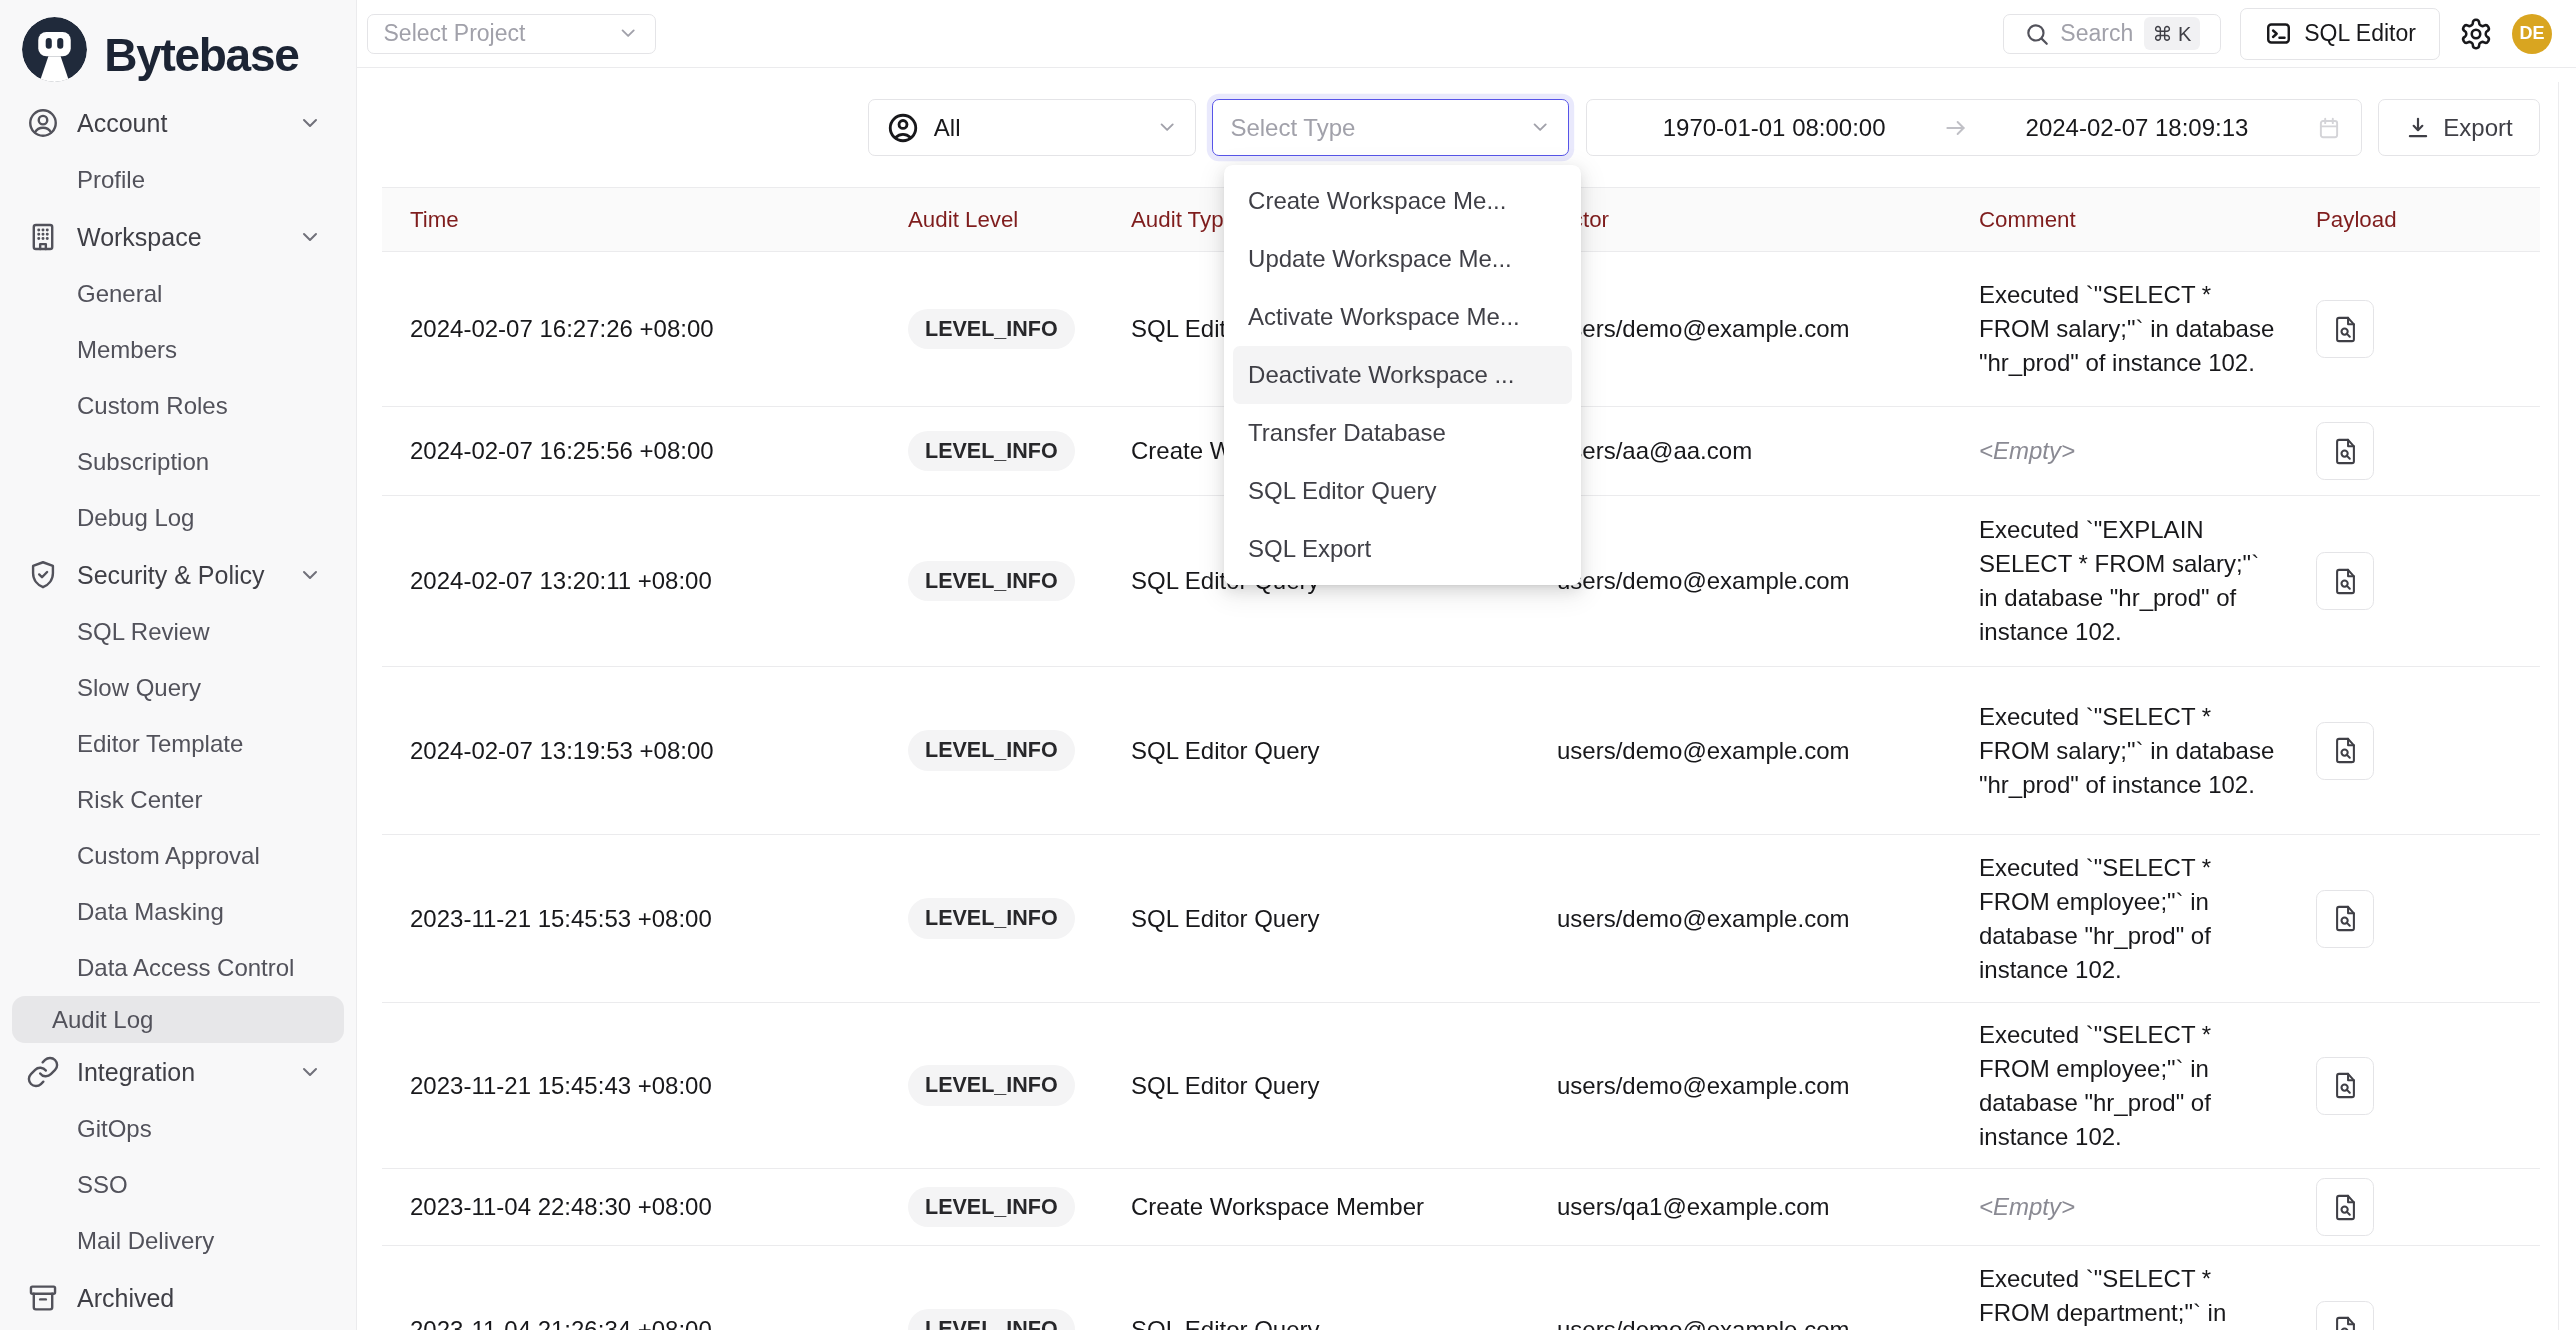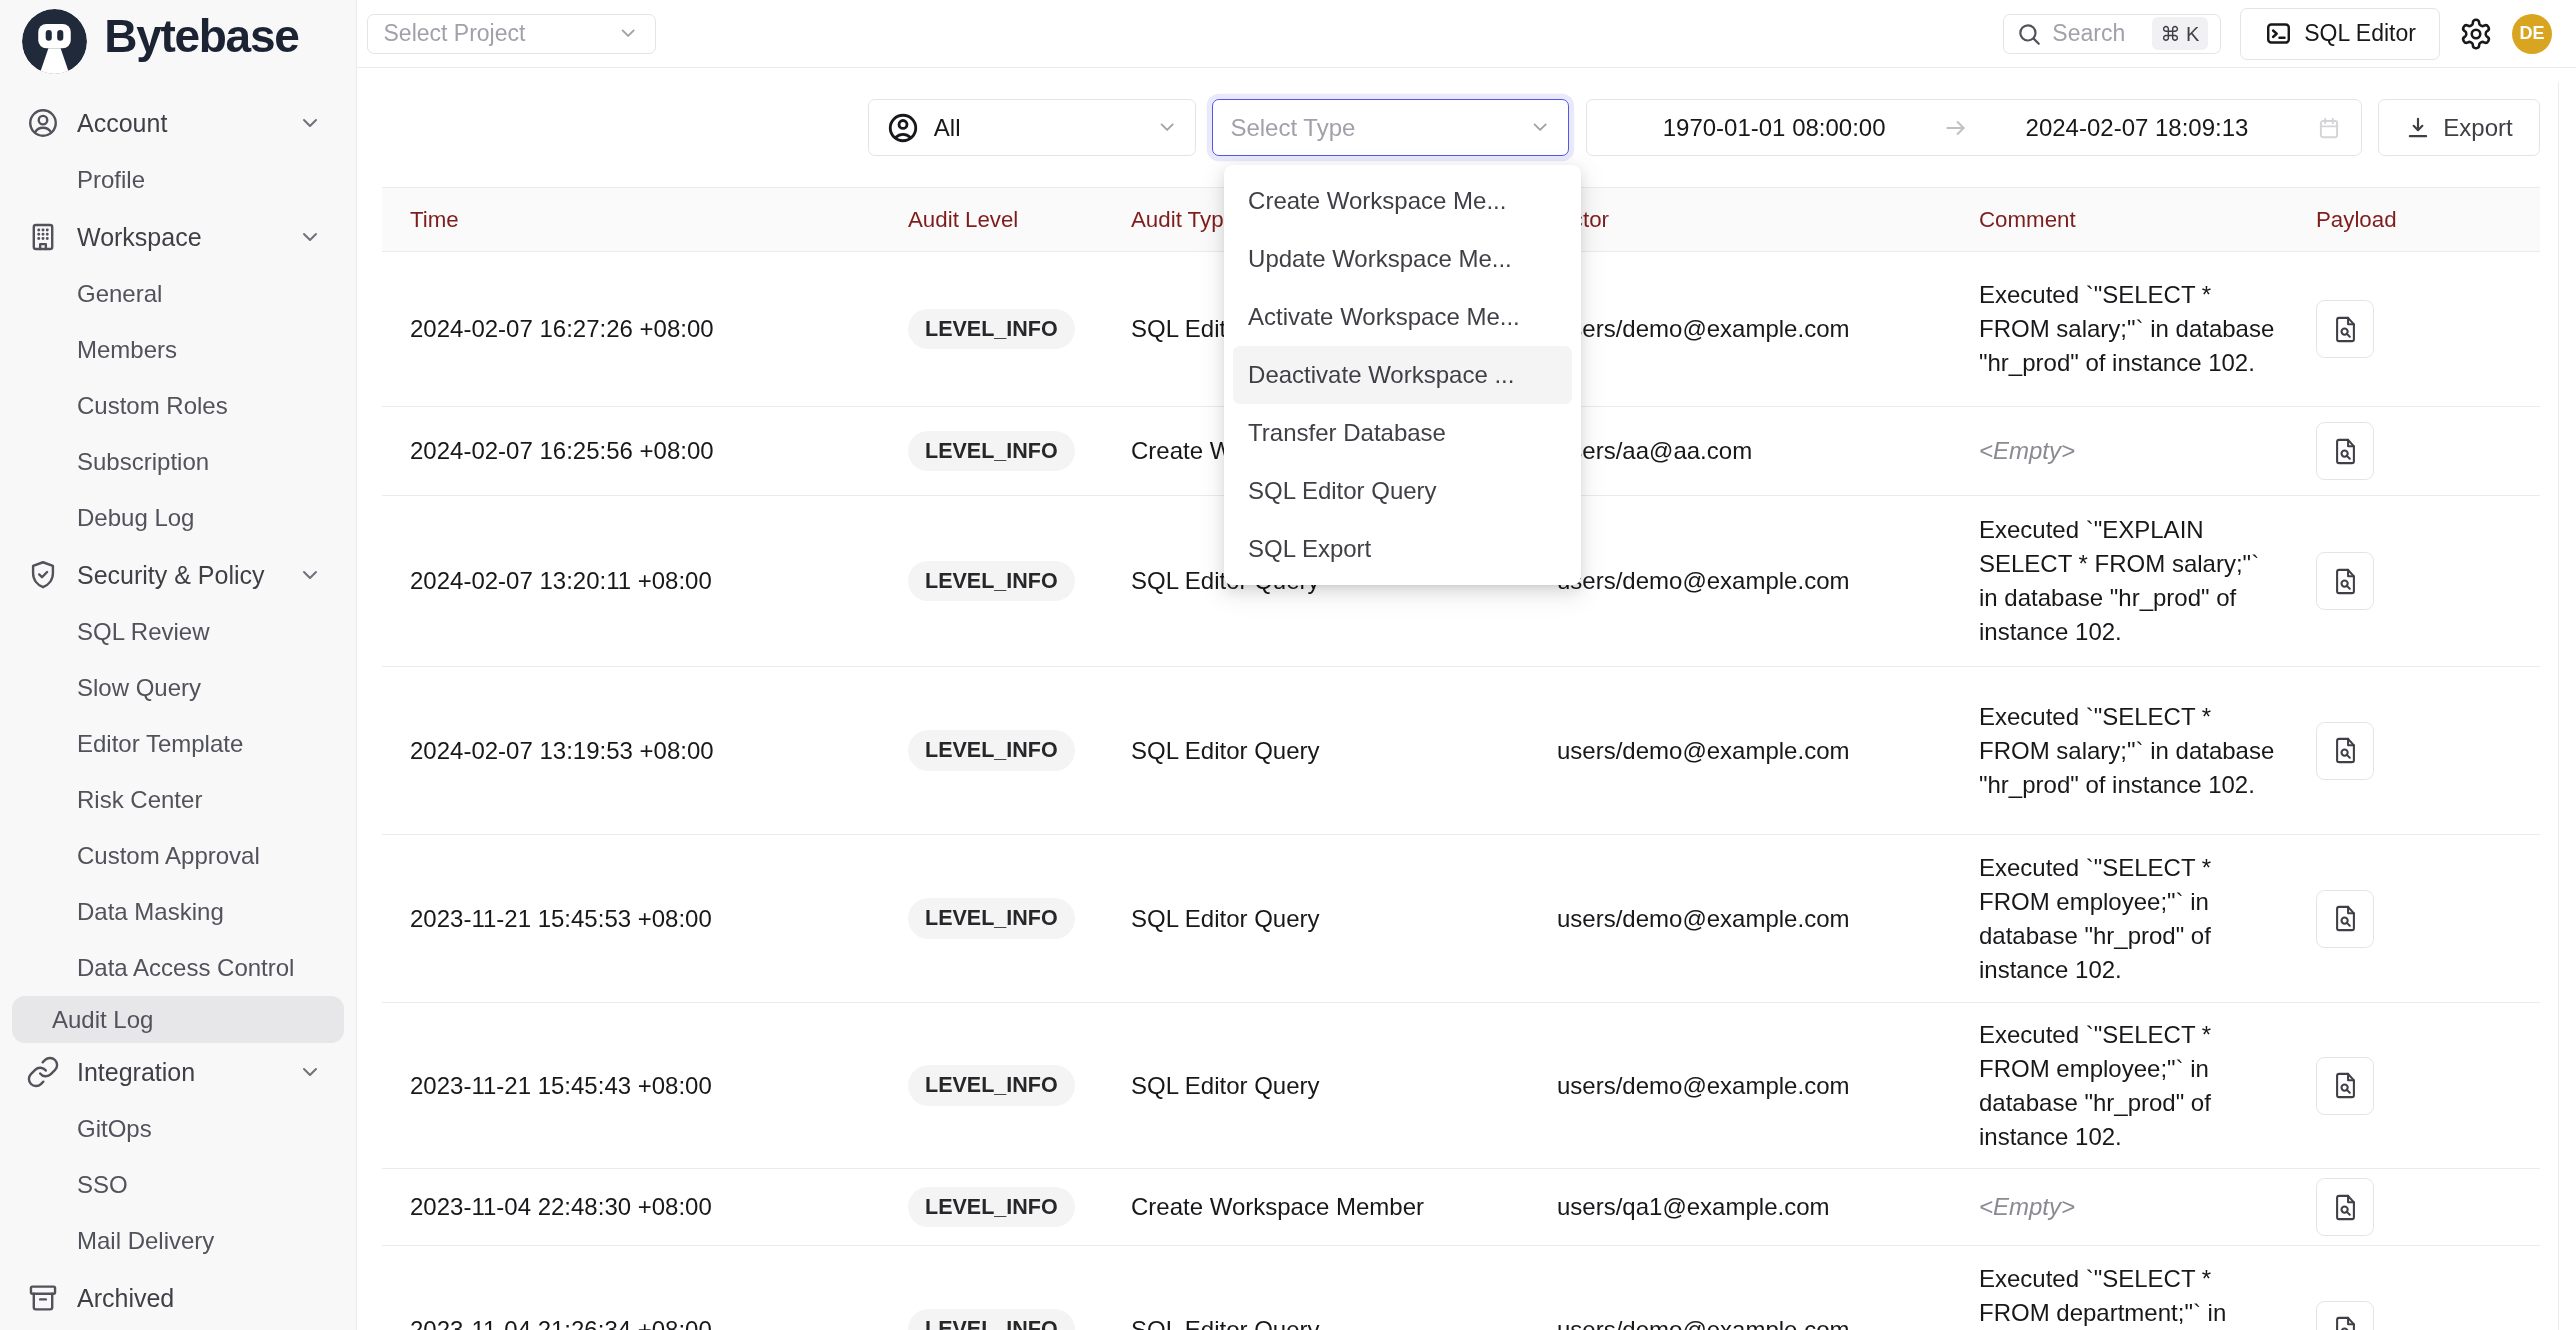--- a/index.html
+++ b/index.html
@@ -4,21 +4,21 @@
 <style>
   * { margin:0; padding:0; box-sizing:border-box; }
   html,body { width:2576px; height:1330px; overflow:hidden; background:#fff;
     font-family:"Liberation Sans", sans-serif; color:#18181B; }
   body { position:relative; }
   svg { display:block; }
 
   
   .sidebar { position:absolute; left:0; top:0; width:357px; height:1330px;
     background:#F8F8F9; border-right:0.9px solid #EBEBED; }
-  .logo { display:flex; align-items:flex-start; gap:17px; height:82px; padding:8.6px 0 0 22.3px; }
+  .logo { display:flex; align-items:flex-end; gap:17px; height:82px; padding:8.6px 0 0 22.3px; }
   .logo-text { font-size:46px; font-weight:800; color:#1C2434; letter-spacing:-1.3px; }
   .nav { padding-top:12px; }
   .si { display:flex; align-items:center; height:56px; padding:0 34px 0 26px; cursor:pointer; }
   .si.top { height:58px; }
   .si .ic { width:34px; height:34px; color:#52525B; flex:0 0 34px; }
   .si .lbl { margin-left:17px; font-size:25px; color:#3F3F46; font-weight:500;
     white-space:nowrap; }
   .si.sub { padding-left:77px; }
   .si.sub .lbl { margin-left:0; font-size:24px; color:#52525B; font-weight:400; }
   .si .chev { margin-left:auto; width:24px; height:24px; color:#71717A; }
@@ -26,21 +26,21 @@
 
   
   .topbar { position:absolute; left:357px; top:0; right:0; height:68px; background:#fff;
     border-bottom:0.9px solid #EBEBED; display:flex; align-items:center; }
   .sel-project { margin-left:10px; width:289px; height:40px; border:0.9px solid #E4E4E7;
     border-radius:6.9px; display:flex; align-items:center; padding:0 15.5px; background:#fff;
     color:#A1A1AA; font-size:23px; cursor:pointer; }
   .sel-project .chev { margin-left:auto; width:22.3px; height:22.3px; color:#A1A1AA; }
   .tb-right { margin-left:auto; display:flex; align-items:center; gap:19px; margin-right:24px; }
   .search-btn { width:218px; height:40px; border:0.9px solid #E4E4E7; border-radius:6.9px;
-    display:flex; align-items:center; padding:0 12px; gap:10.3px; background:#fff; cursor:pointer; }
+    display:flex; align-items:center; padding:0 20px; gap:10.3px; background:#fff; cursor:pointer; }
   .search-btn .ic { width:26px; height:26px; color:#52525B; }
   .search-btn .txt { color:#A1A1AA; font-size:23px; }
   .kbd { margin-left:auto; background:#F1F1F3; border-radius:6px; padding:4.3px 8.6px;
     font-size:20px; color:#3F3F46; white-space:nowrap; }
   .sqled-btn { width:200px; height:52px; border:0.9px solid #E4E4E7; border-radius:6.9px;
     display:flex; align-items:center; justify-content:center; gap:11.2px; background:#fff;
     font-size:23px; color:#18181B; font-weight:500; cursor:pointer; }
   .sqled-btn .ic { width:29px; height:29px; color:#18181B; }
   .gear { width:34px; height:34px; color:#18181B; cursor:pointer; }
   .avatar { width:40px; height:40px; border-radius:50%; background:#D9A520; color:#fff;

